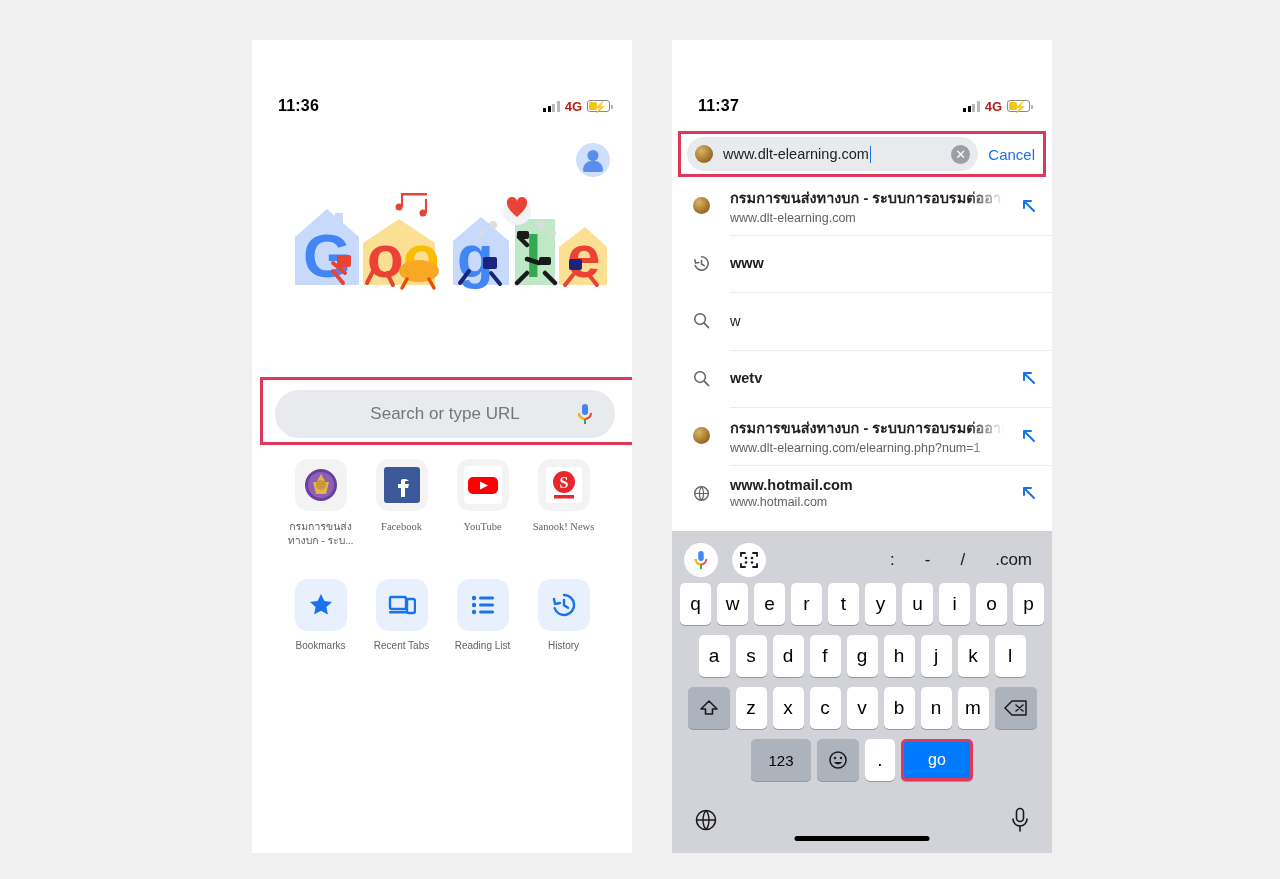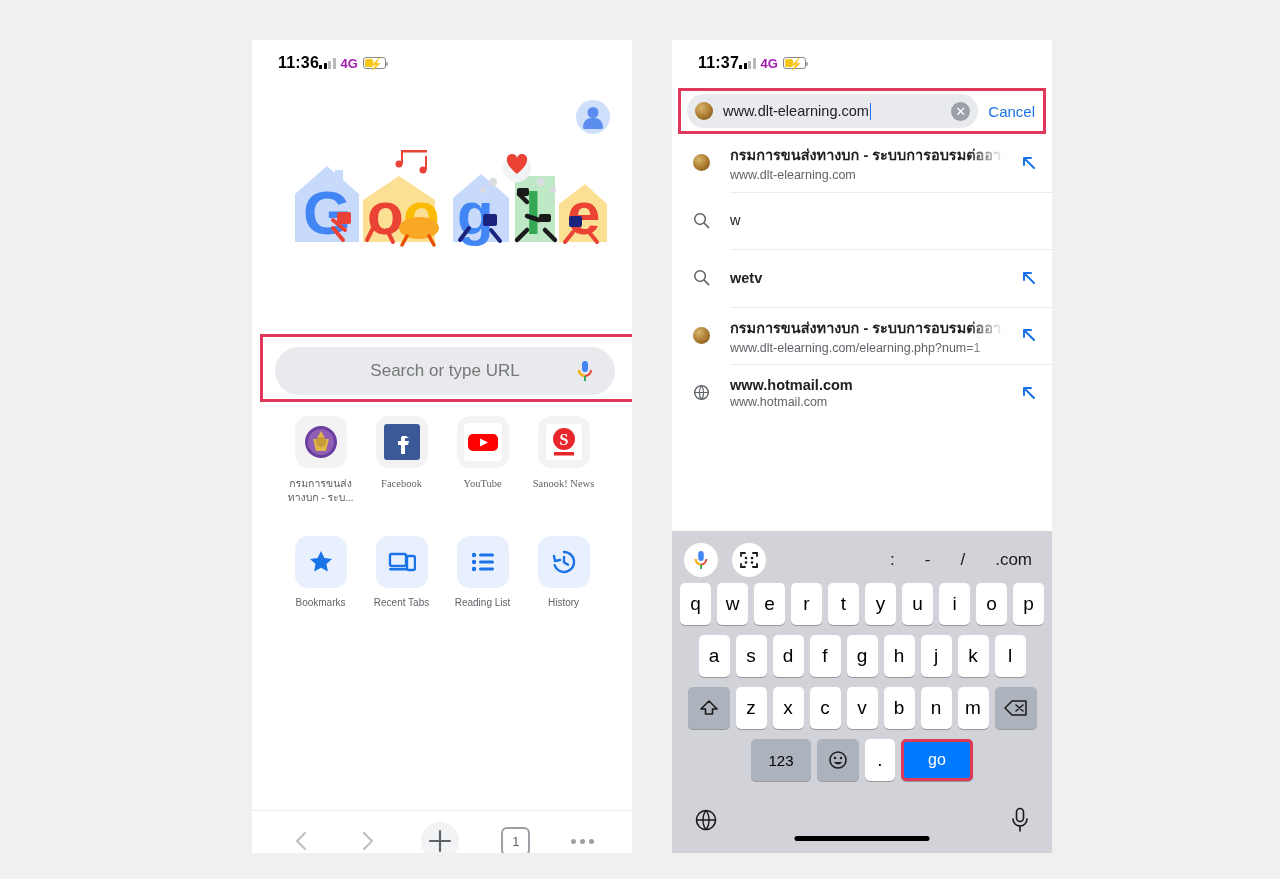--- a/index.html
+++ b/index.html
@@ -19,36 +19,37 @@
   }
   #phone-left  { left: 252px; top: 40px; width: 380px; height: 813px; }
   #phone-right { left: 672px; top: 40px; width: 380px; height: 813px; }
 
   
   .statusbar {
     position: relative;
     height: 46px;
     display: flex;
     align-items: center;
-    justify-content: flex-start;
+    justify-content: space-between;
     padding: 0 22px 0 26px;
     box-sizing: border-box;
+    margin-top: 43px;
   }
   .status-time {
     font-size: 16px; font-weight: bold; color: #000;
     letter-spacing: .2px;
   }
   .status-right { display: flex; align-items: center; gap: 5px; }
   .bars { display: flex; align-items: flex-end; gap: 1.5px; height: 11px; }
   .bars i { display:block; width: 3px; background: #000; border-radius: .5px; }
   .bars i:nth-child(1){ height: 4px; }
   .bars i:nth-child(2){ height: 6px; }
   .bars i:nth-child(3){ height: 8px; background:#b9b9b9; }
   .bars i:nth-child(4){ height: 11px; background:#b9b9b9; }
-  .net { font-size: 13px; font-weight: bold; color:#a21caf; }
+  .net { font-size: 13px; font-weight: bold; color:#b91c1c; }
   .battery {
     position: relative; width: 23px; height: 12px;
     border: 1.3px solid #8a8a8a; border-radius: 3px;
     box-sizing: border-box;
   }
   .battery::after {
     content:''; position:absolute; right:-3.5px; top:3.5px;
     width:2px; height:4px; background:#b0b0b0; border-radius:0 1px 1px 0;
   }
   .battery .fill {
@@ -516,20 +517,32 @@
           <div class="sug-sub">www.dlt-elearning.com</div>
           <div class="fade"></div>
         </div>
         <span class="arrow-up">
           <svg width="18" height="18" viewBox="0 0 18 18">
               <path d="M14 14 L4 4 M4 4 v7 M4 4 h7" fill="none" stroke="#1a73e8" stroke-width="2" stroke-linecap="round" stroke-linejoin="round"></path>
             </svg>
         </span>
       </div>
 
+      <div class="sug">
+        <div class="sug-ico">
+          <svg width="19" height="19" viewBox="0 0 20 20">
+            <path d="M10 3 a7 7 0 1 1 -6.6 9.2" fill="none" stroke="#5f6368" stroke-width="1.6" stroke-linecap="round"></path>
+            <path d="M3 6 l.7 3.6 3.6-.7" fill="none" stroke="#5f6368" stroke-width="1.6" stroke-linecap="round" stroke-linejoin="round"></path>
+            <path d="M10 6.5 v4 l2.8 1.7" fill="none" stroke="#5f6368" stroke-width="1.6" stroke-linecap="round"></path>
+          </svg>
+        </div>
+        <div class="sug-body">
+          <div class="sug-title">www</div>
+        </div>
+      </div>
 
       <div class="sug">
         <div class="sug-ico">
           <svg width="19" height="19" viewBox="0 0 20 20">
             <circle cx="8.5" cy="8.5" r="5.6" fill="none" stroke="#5f6368" stroke-width="1.6"></circle>
             <path d="M12.8 12.8 L17.5 17.5" stroke="#5f6368" stroke-width="1.6" stroke-linecap="round"></path>
           </svg>
         </div>
         <div class="sug-body">
           <div class="sug-title plain">w</div>

